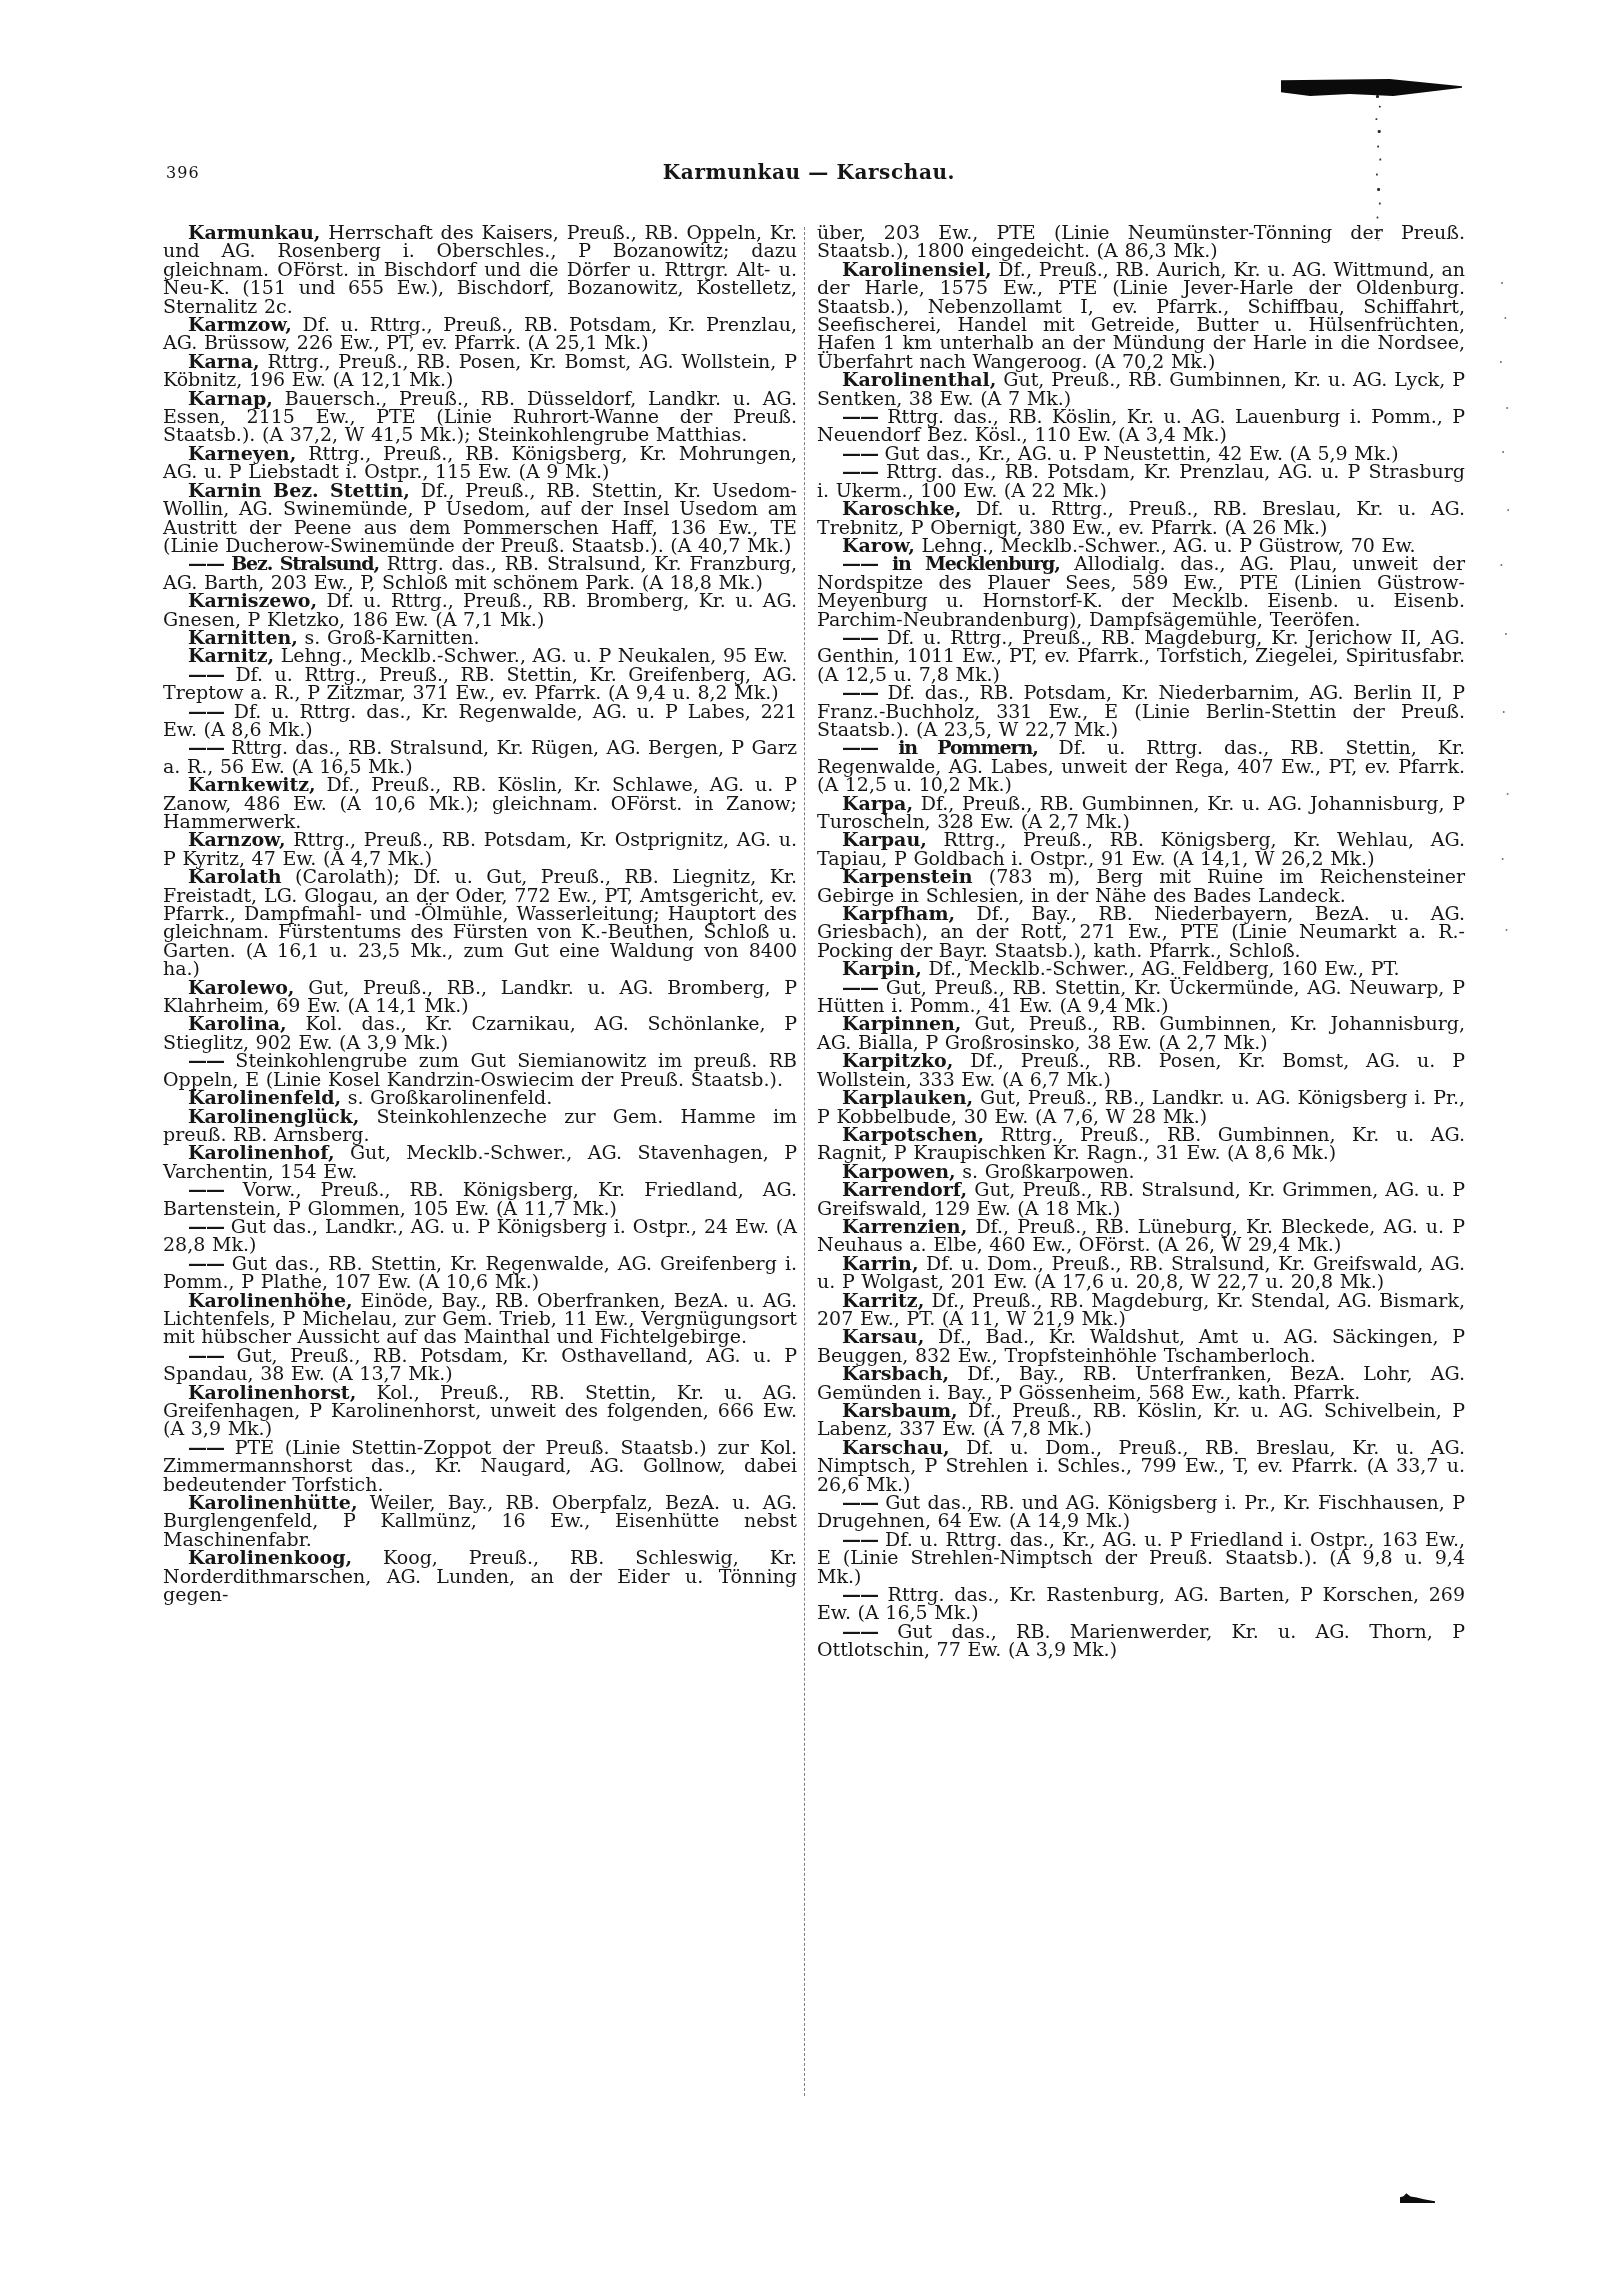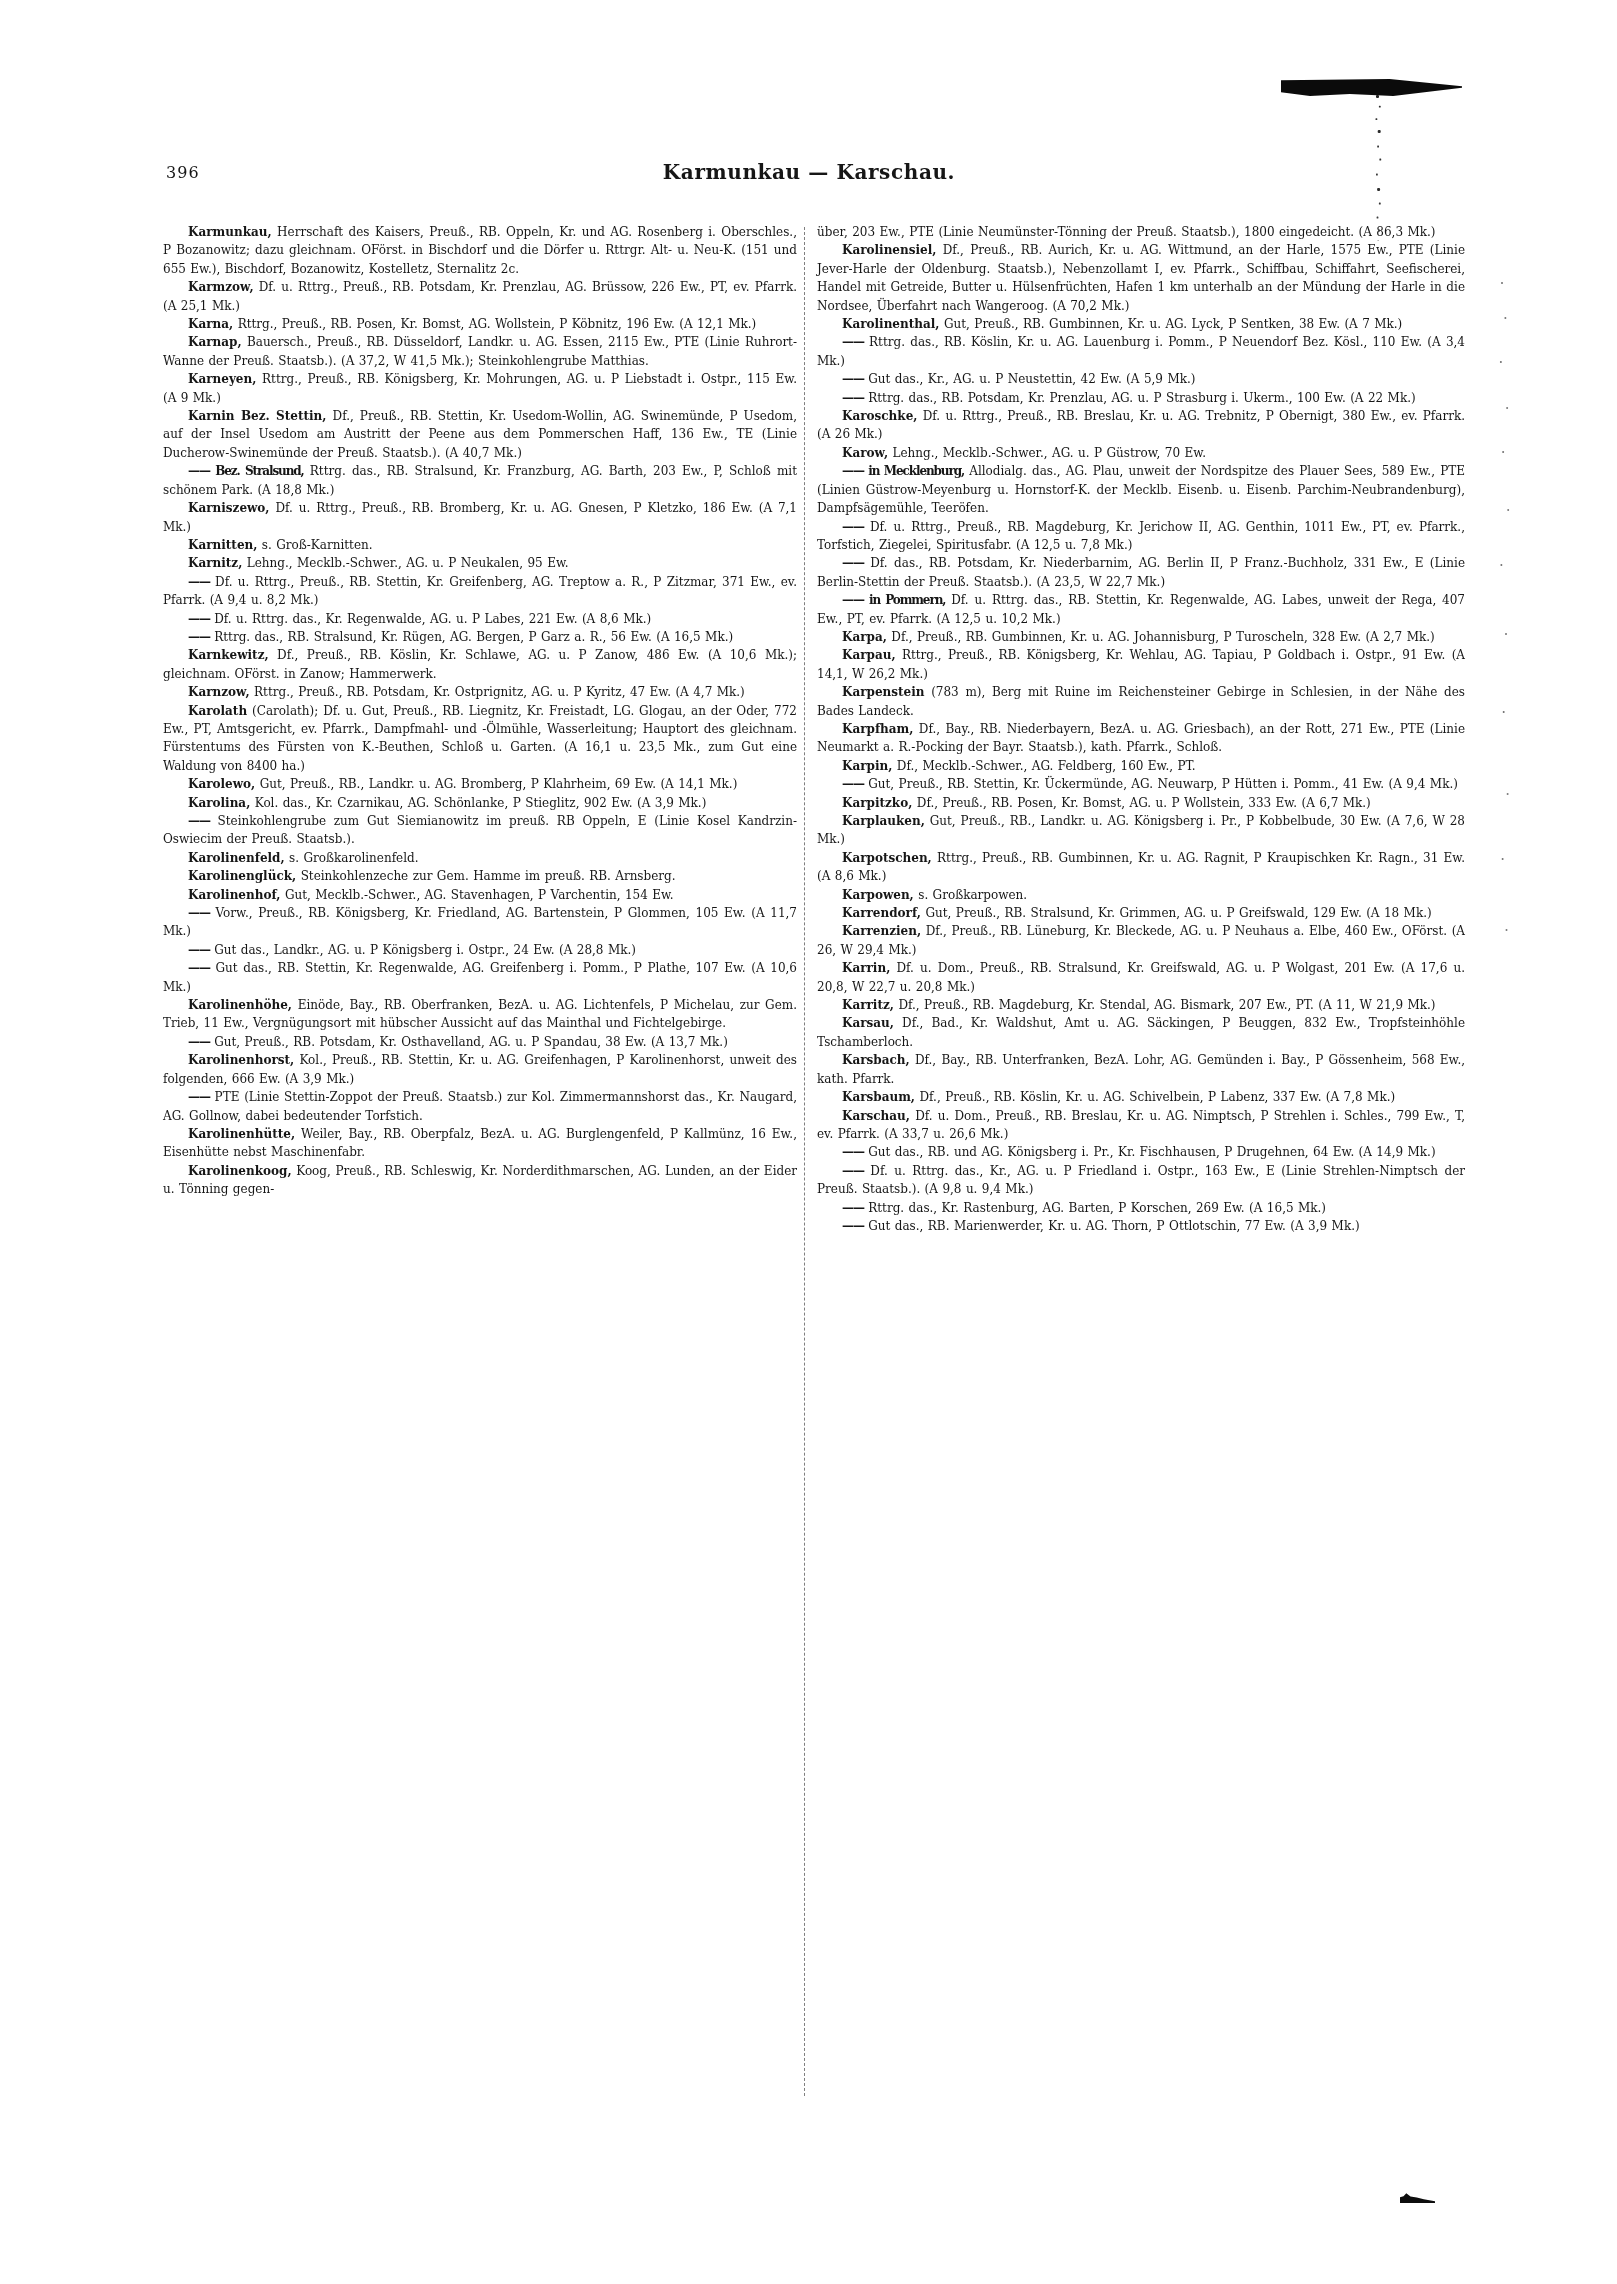--- a/index.html
+++ b/index.html
@@ -12,21 +12,21 @@
   }
   .running-head{position:absolute;top:160px;left:0;width:1618px;height:40px;}
   .page-number{
     position:absolute;left:166px;top:3.4px;font-size:16px;letter-spacing:1.1px;
   }
   .head-title{
     position:absolute;left:50%;transform:translateX(-50%);top:0;
     font-size:20px;font-weight:bold;letter-spacing:0.6px;white-space:nowrap;
   }
   .column{
-    position:absolute;top:223px;font-size:12px;line-height:18.4px;
+    position:absolute;top:223px;font-size:19px;line-height:18.4px;
     text-align:justify;word-spacing:0.6px;
   }
   .col-left{left:163px;width:634px;}
   .col-right{left:817px;width:648px;}
   p.entry{margin:0;padding:0;text-indent:25px;}
   p.entry.continuation{text-indent:0;}
   .headword{font-weight:bold;}
   .headword.dash{letter-spacing:-1.1px;}
   .divider{
     position:absolute;left:804px;top:227px;height:1869px;width:0;
@@ -107,20 +107,21 @@
       <p class="entry"><span class="headword dash">—— in Mecklenburg,</span> <span>Allodialg. das., AG. Plau, unweit der Nordspitze des Plauer Sees, 589 Ew., PTE (Linien Güstrow-Meyenburg u. Hornstorf-K. der Mecklb. Eisenb. u. Eisenb. Parchim-Neubrandenburg), Dampfsägemühle, Teeröfen.</span></p>
       <p class="entry"><span class="headword dash">——</span> <span>Df. u. Rttrg., Preuß., RB. Magdeburg, Kr. Jerichow II, AG. Genthin, 1011 Ew., PT, ev. Pfarrk., Torfstich, Ziegelei, Spiritusfabr. (A 12,5 u. 7,8 Mk.)</span></p>
       <p class="entry"><span class="headword dash">——</span> <span>Df. das., RB. Potsdam, Kr. Niederbarnim, AG. Berlin II, P Franz.-Buchholz, 331 Ew., E (Linie Berlin-Stettin der Preuß. Staatsb.). (A 23,5, W 22,7 Mk.)</span></p>
       <p class="entry"><span class="headword dash">—— in Pommern,</span> <span>Df. u. Rttrg. das., RB. Stettin, Kr. Regenwalde, AG. Labes, unweit der Rega, 407 Ew., PT, ev. Pfarrk. (A 12,5 u. 10,2 Mk.)</span></p>
       <p class="entry"><span class="headword">Karpa,</span> <span>Df., Preuß., RB. Gumbinnen, Kr. u. AG. Johannisburg, P Turoscheln, 328 Ew. (A 2,7 Mk.)</span></p>
       <p class="entry"><span class="headword">Karpau,</span> <span>Rttrg., Preuß., RB. Königsberg, Kr. Wehlau, AG. Tapiau, P Goldbach i. Ostpr., 91 Ew. (A 14,1, W 26,2 Mk.)</span></p>
       <p class="entry"><span class="headword">Karpenstein</span> <span>(783 m), Berg mit Ruine im Reichensteiner Gebirge in Schlesien, in der Nähe des Bades Landeck.</span></p>
       <p class="entry"><span class="headword">Karpfham,</span> <span>Df., Bay., RB. Niederbayern, BezA. u. AG. Griesbach), an der Rott, 271 Ew., PTE (Linie Neumarkt a. R.-Pocking der Bayr. Staatsb.), kath. Pfarrk., Schloß.</span></p>
       <p class="entry"><span class="headword">Karpin,</span> <span>Df., Mecklb.-Schwer., AG. Feldberg, 160 Ew., PT.</span></p>
       <p class="entry"><span class="headword dash">——</span> <span>Gut, Preuß., RB. Stettin, Kr. Ückermünde, AG. Neuwarp, P Hütten i. Pomm., 41 Ew. (A 9,4 Mk.)</span></p>
+      <p class="entry"><span class="headword">Karpinnen,</span> <span>Gut, Preuß., RB. Gumbinnen, Kr. Johannisburg, AG. Bialla, P Großrosinsko, 38 Ew. (A 2,7 Mk.)</span></p>
       <p class="entry"><span class="headword">Karpitzko,</span> <span>Df., Preuß., RB. Posen, Kr. Bomst, AG. u. P Wollstein, 333 Ew. (A 6,7 Mk.)</span></p>
       <p class="entry"><span class="headword">Karplauken,</span> <span>Gut, Preuß., RB., Landkr. u. AG. Königsberg i. Pr., P Kobbelbude, 30 Ew. (A 7,6, W 28 Mk.)</span></p>
       <p class="entry"><span class="headword">Karpotschen,</span> <span>Rttrg., Preuß., RB. Gumbinnen, Kr. u. AG. Ragnit, P Kraupischken Kr. Ragn., 31 Ew. (A 8,6 Mk.)</span></p>
       <p class="entry"><span class="headword">Karpowen,</span> <span>s. Großkarpowen.</span></p>
       <p class="entry"><span class="headword">Karrendorf,</span> <span>Gut, Preuß., RB. Stralsund, Kr. Grimmen, AG. u. P Greifswald, 129 Ew. (A 18 Mk.)</span></p>
       <p class="entry"><span class="headword">Karrenzien,</span> <span>Df., Preuß., RB. Lüneburg, Kr. Bleckede, AG. u. P Neuhaus a. Elbe, 460 Ew., OFörst. (A 26, W 29,4 Mk.)</span></p>
       <p class="entry"><span class="headword">Karrin,</span> <span>Df. u. Dom., Preuß., RB. Stralsund, Kr. Greifswald, AG. u. P Wolgast, 201 Ew. (A 17,6 u. 20,8, W 22,7 u. 20,8 Mk.)</span></p>
       <p class="entry"><span class="headword">Karritz,</span> <span>Df., Preuß., RB. Magdeburg, Kr. Stendal, AG. Bismark, 207 Ew., PT. (A 11, W 21,9 Mk.)</span></p>
       <p class="entry"><span class="headword">Karsau,</span> <span>Df., Bad., Kr. Waldshut, Amt u. AG. Säckingen, P Beuggen, 832 Ew., Tropfsteinhöhle Tschamberloch.</span></p>
       <p class="entry"><span class="headword">Karsbach,</span> <span>Df., Bay., RB. Unterfranken, BezA. Lohr, AG. Gemünden i. Bay., P Gössenheim, 568 Ew., kath. Pfarrk.</span></p>

